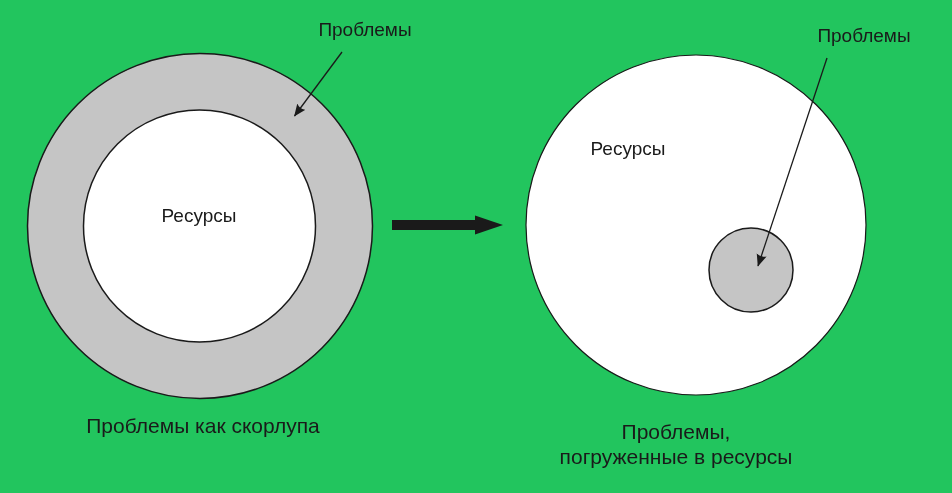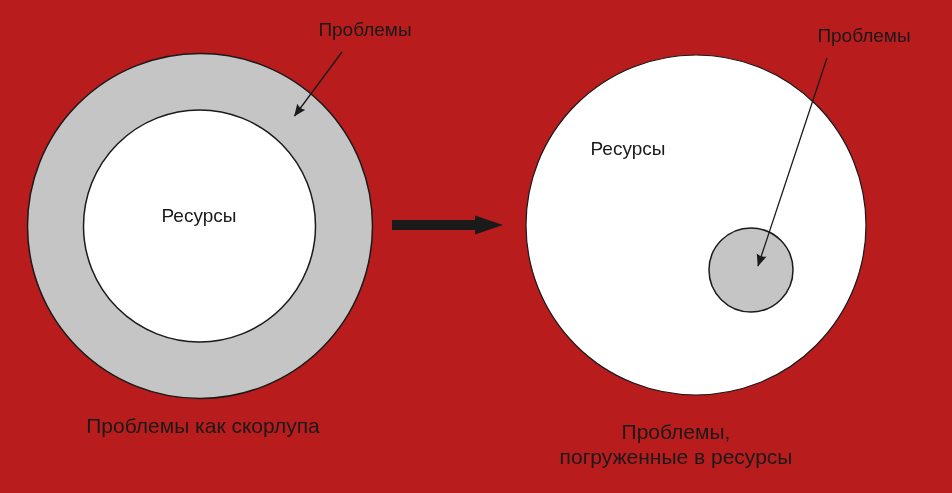--- a/index.html
+++ b/index.html
@@ -4,21 +4,21 @@
 <style>
   html, body {
     margin: 0;
     padding: 0;
     background: #ffffff;
   }
   .canvas-wrap {
     position: relative;
     width: 952px;
     height: 493px;
-    background: #b91c1c;
+    background: #22c55e;
     overflow: hidden;
   }
   svg {
     display: block;
   }
   text {
     font-family: "Liberation Sans", "DejaVu Sans", sans-serif;
     fill: #1a1a1a;
   }
   .shape-label { font-size: 19px; }

